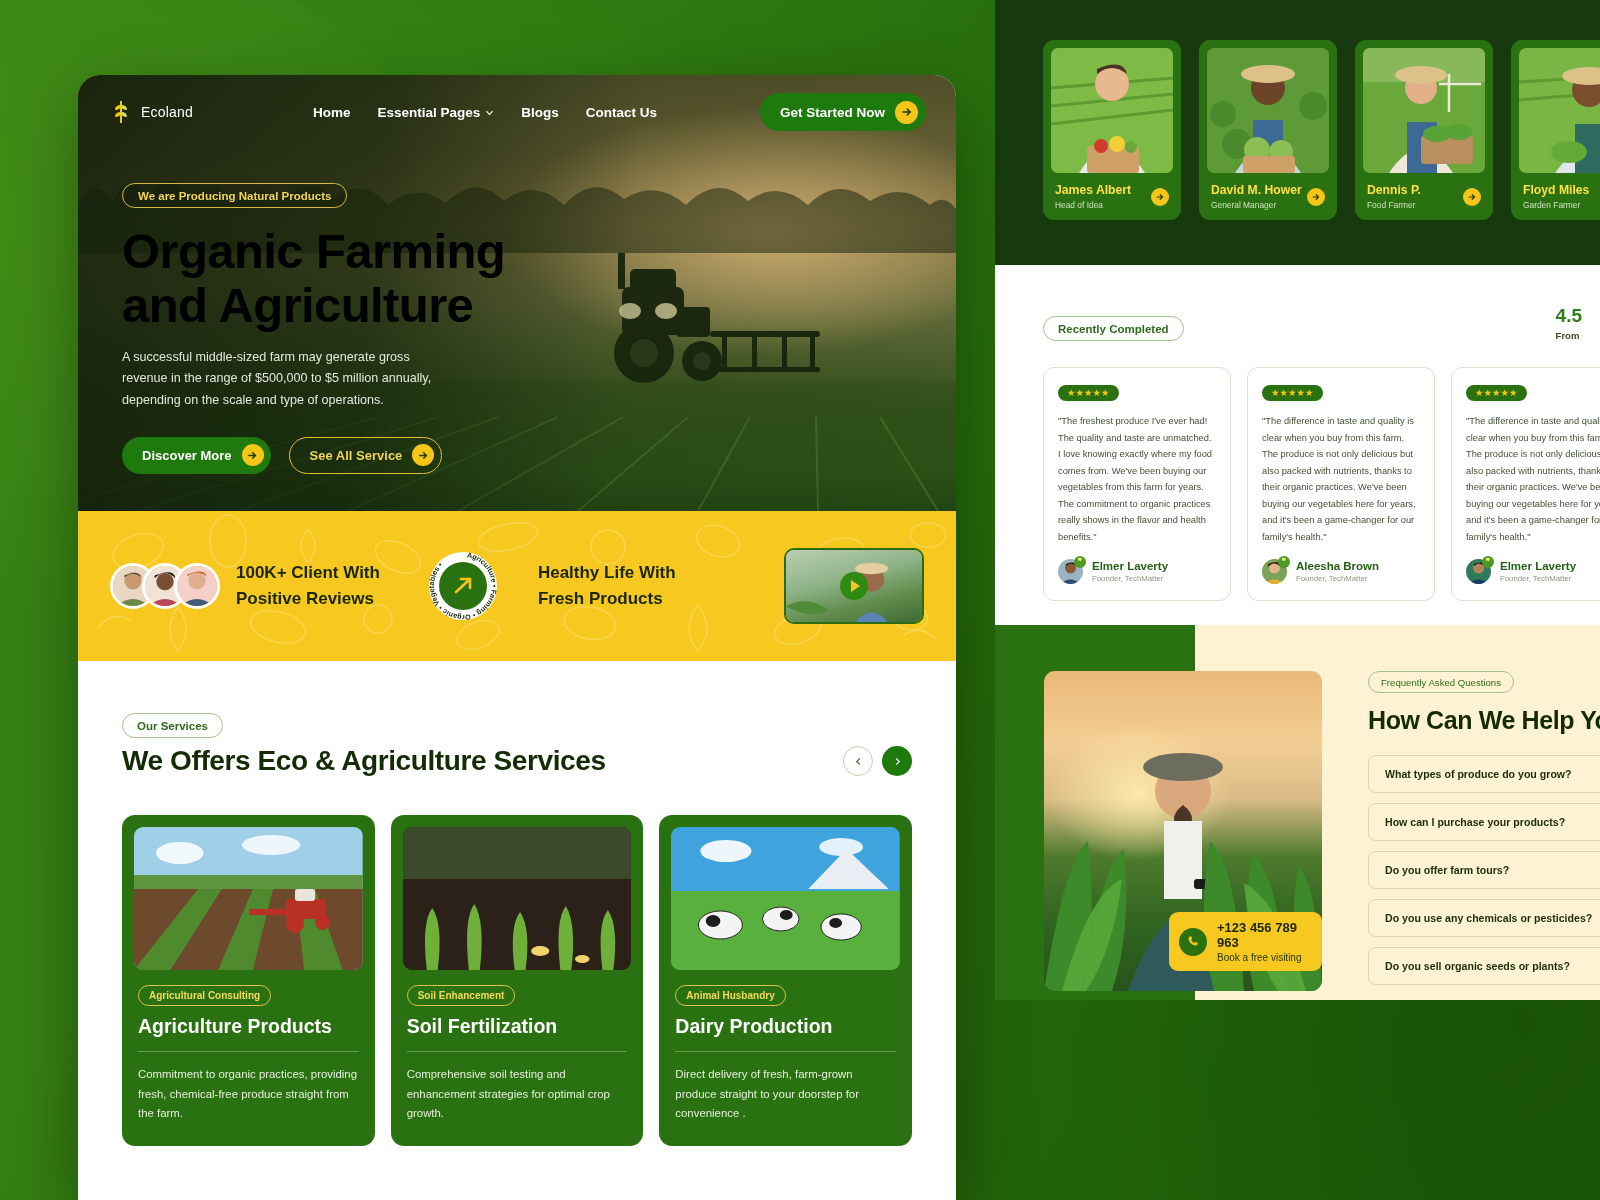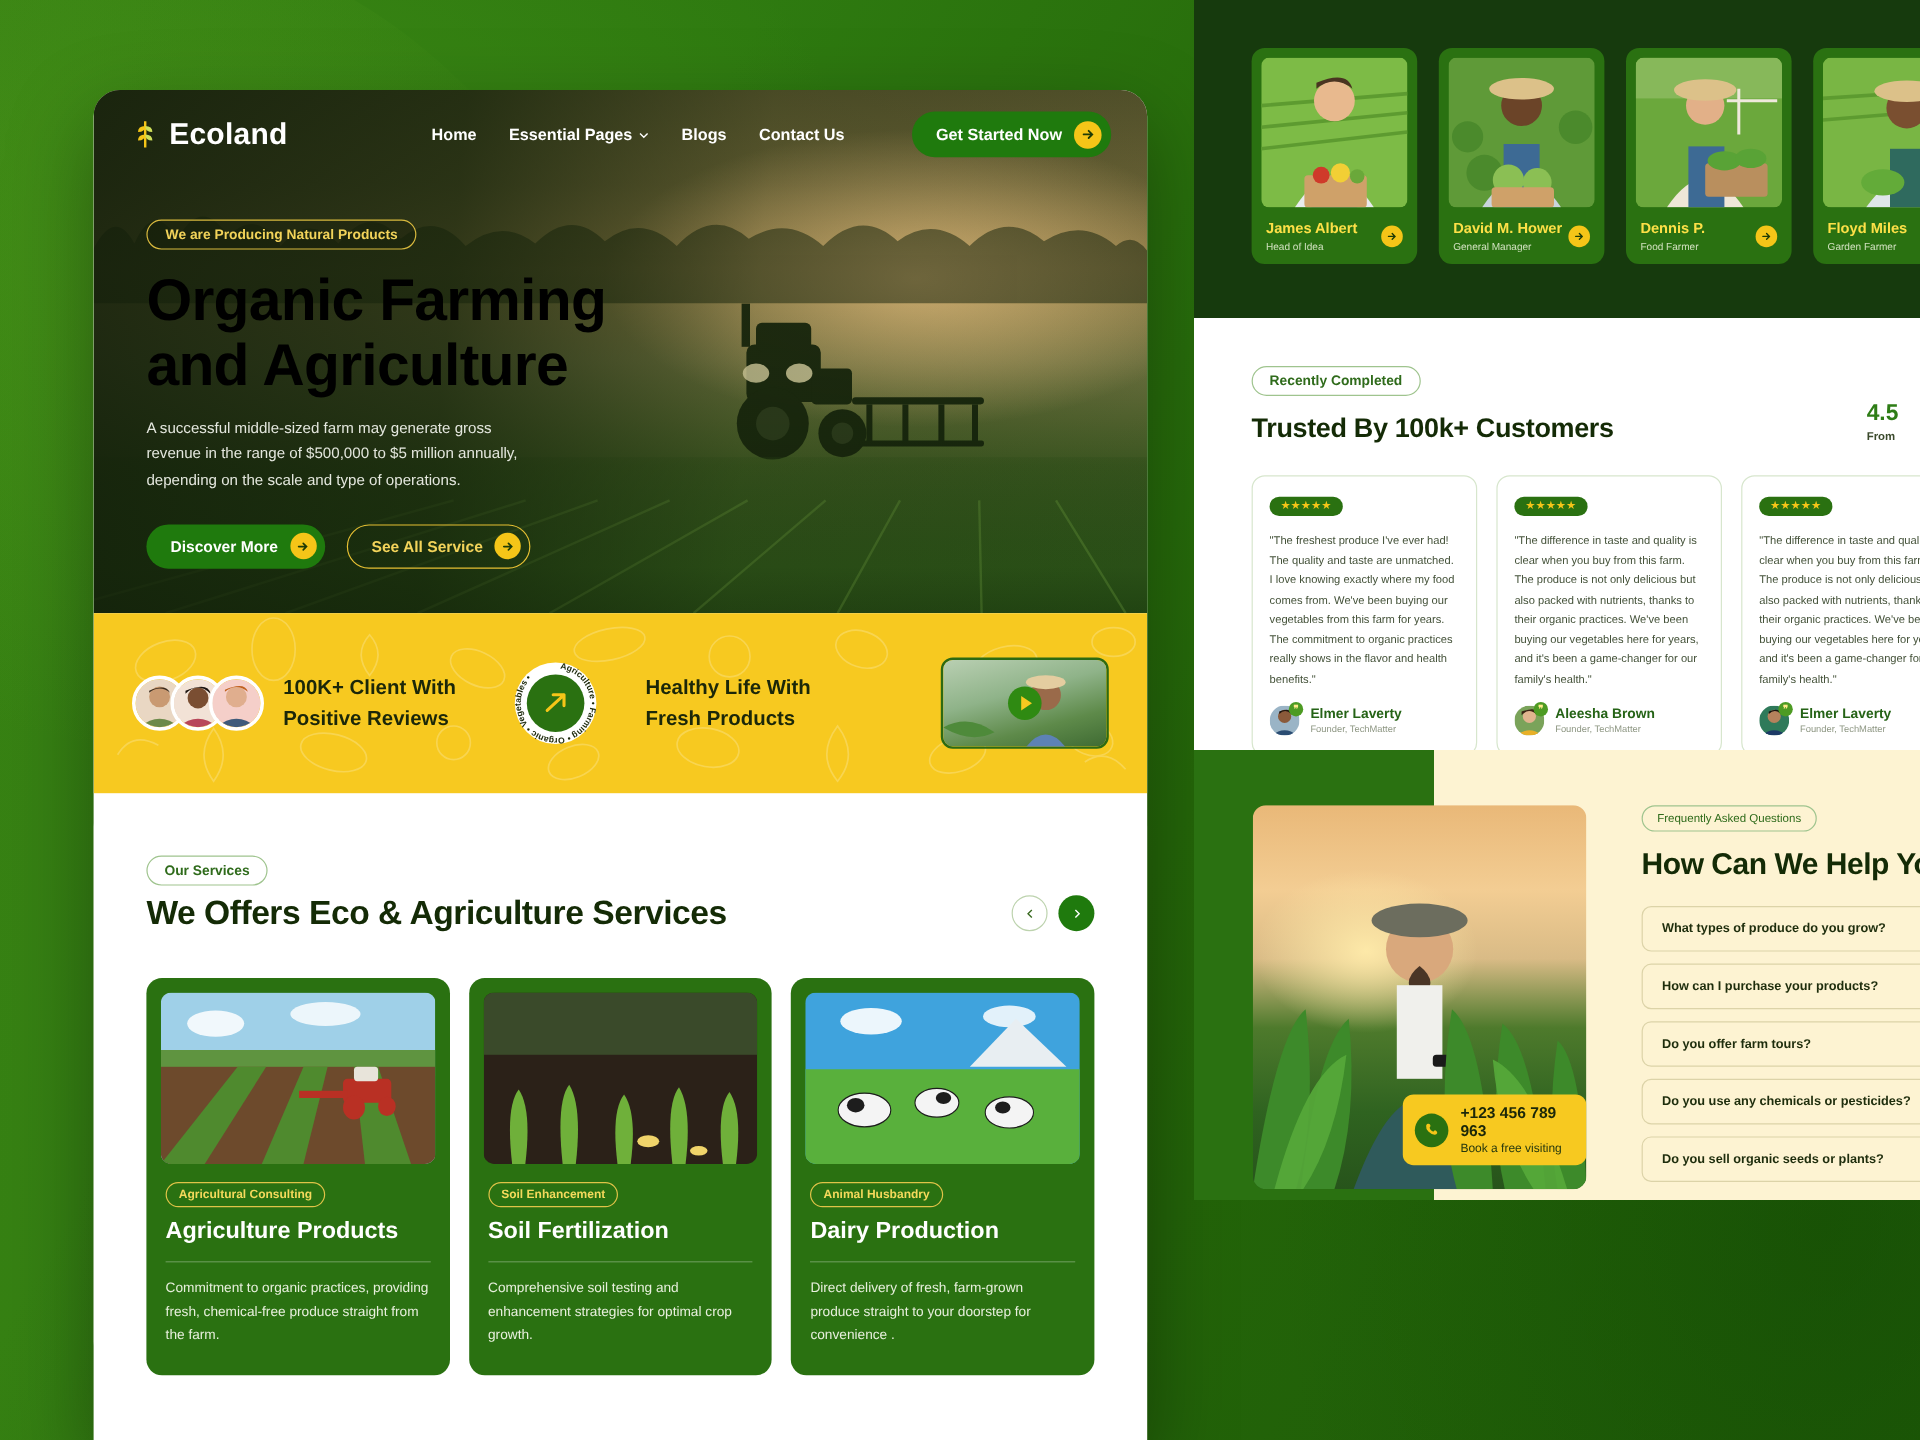--- a/index.html
+++ b/index.html
@@ -31,21 +31,21 @@
       linear-gradient(95deg, rgba(18,30,10,.88) 0%, rgba(20,34,10,.74) 34%, rgba(30,40,14,.22) 62%, rgba(0,0,0,.05) 100%);}
   .tractor{position:absolute;right:130px;top:170px;width:300px;height:170px;opacity:.95;}
   .trees{position:absolute;left:0;right:0;top:58px;height:120px;opacity:.5;}
   .field{position:absolute;left:0;right:0;bottom:0;height:130px;
      background:linear-gradient(180deg, rgba(42,78,22,.25), #2c5418 70%, #234813 100%);}
   .field-rows{position:absolute;left:0;right:0;bottom:0;height:130px;opacity:.35;}
 
   .nav{position:relative;z-index:5;display:flex;align-items:center;padding:18px 30px 0 32px;}
   .logo{display:flex;align-items:center;gap:9px;}
   .logo-mark{width:22px;height:26px;}
-  .logo-text{color:#fff;font-size:25px;font-weight:700;letter-spacing:.2px;}
+  .logo-text{color:#fff;font-size:14px;font-weight:400;letter-spacing:.2px;}
   .nav-links{display:flex;align-items:center;gap:27px;margin-left:120px;}
   .nav-link{color:#fff;font-size:13.5px;font-weight:600;display:flex;align-items:center;gap:5px;cursor:pointer;}
   .chev{width:9px;height:9px;}
   .cta{margin-left:auto;background:#1f7a0d;border-radius:30px;height:38px;display:flex;
     align-items:center;gap:10px;padding:0 8px 0 20px;cursor:pointer;}
   .cta-label{color:#fff;font-size:13.5px;font-weight:700;}
   .cta-circ{width:23px;height:23px;border-radius:50%;background:#f5c518;display:flex;align-items:center;justify-content:center;}
   .cta-circ svg{width:12px;height:12px;}
 
   .hero-body{position:relative;z-index:5;padding:52px 0 0 44px;}
@@ -73,21 +73,21 @@
   .band-txt{font-size:17px;font-weight:700;color:#1b2709;line-height:1.55;}
   .roundel{width:70px;height:70px;margin:0 40px 0 48px;position:relative;flex:none;}
   .band-txt2{font-size:17px;font-weight:700;color:#1b2709;line-height:1.55;}
   .video{width:140px;height:76px;border-radius:10px;margin-left:auto;position:relative;overflow:hidden;border:2px solid #2d6a12;}
   .video-bg{position:absolute;inset:0;background:linear-gradient(165deg,#b9cfb2 0%,#8fb389 40%,#5e8a4a 72%,#3f6b33 100%);}
   .play{position:absolute;left:50%;top:50%;transform:translate(-50%,-50%);width:28px;height:28px;border-radius:50%;
      background:#2f8a12;display:flex;align-items:center;justify-content:center;}
   .play i{width:0;height:0;border-left:9px solid #f7c920;border-top:6px solid transparent;border-bottom:6px solid transparent;margin-left:3px;display:block;}
 
   
-  .services{padding:52px 44px 0 44px;background:#fff;border-radius:28px;}
+  .services{padding:52px 44px 0 44px;background:#fff;}
   .pill-light{display:inline-flex;align-items:center;height:25px;padding:0 14px;border:1px solid #9fc48e;
      border-radius:20px;color:#2f6b1b;font-size:11.5px;font-weight:600;}
   .svc-head{display:flex;align-items:center;margin-top:7px;}
   h2.svc-title{font-size:28px;font-weight:700;color:#142b06;letter-spacing:-.4px;}
   .arrows{margin-left:auto;display:flex;gap:9px;}
   .arr{width:30px;height:30px;border-radius:50%;display:flex;align-items:center;justify-content:center;cursor:pointer;}
   .arr.off{border:1px solid #bdd3ae;color:#3b6b22;background:#fff;}
   .arr.on{background:#1f7a0d;color:#fff;}
   .cards{display:flex;gap:16px;margin-top:38px;}
   .card{flex:1;background:#2a7111;border-radius:13px;padding:12px 12px 22px;}
@@ -577,21 +577,20 @@
 
       </div>
     </div>
   </div>
 </div>
 
 <div class="panel-reviews">
   <div class="rev-head">
     <div>
       <div class="pill-light">Recently Completed</div>
-      <h2 class="rev-title">Trusted By 100k+ Customers</h2>
     </div>
     <div class="rev-rate">
       <div class="rate-num">4.5</div>
       <div class="rate-sub">From</div>
     </div>
   </div>
 
   <div class="rev-cards">
     <div class="rcard">
       <div class="stars">

